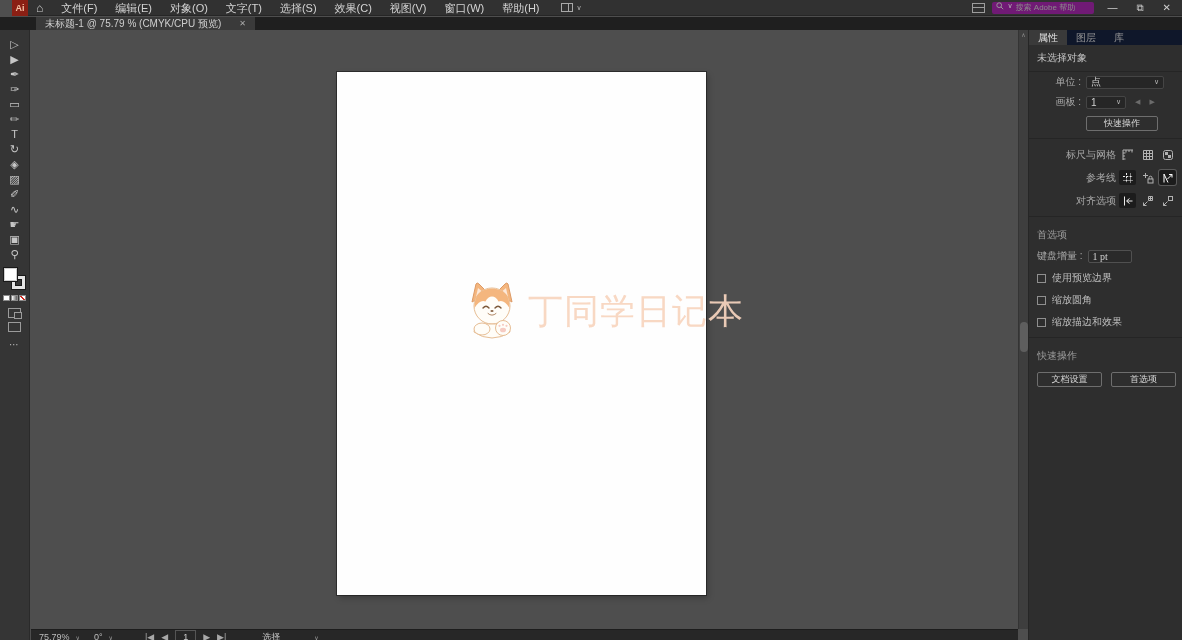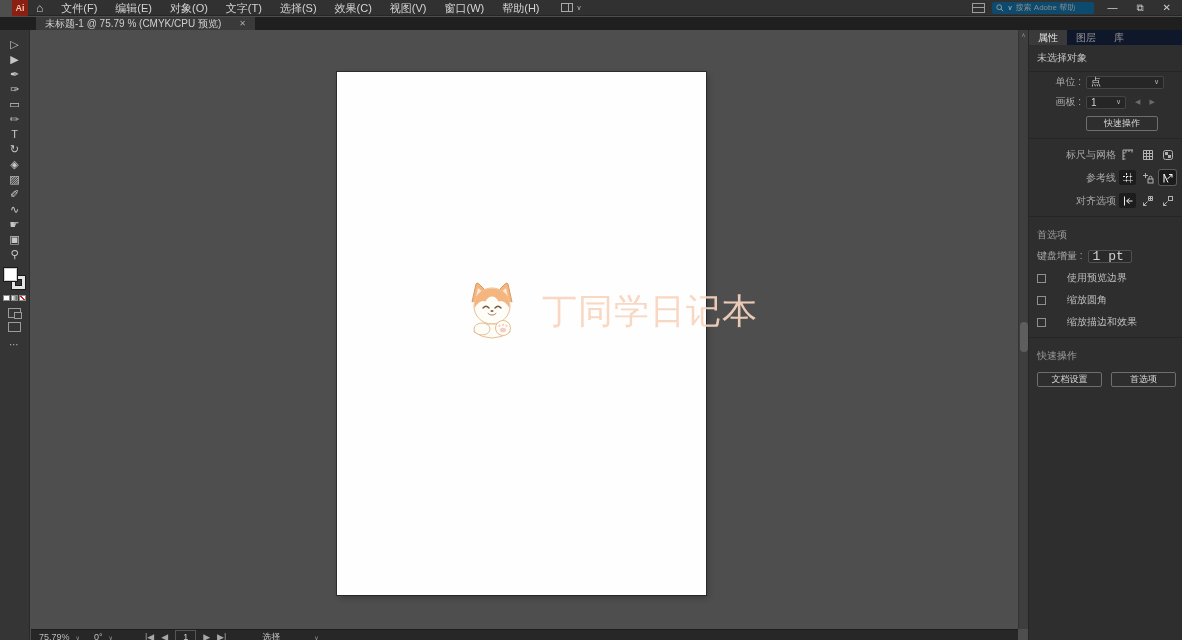--- a/index.html
+++ b/index.html
@@ -11,21 +11,21 @@
   .ai-logo { width:16px; height:16px; background:#8a1f14; color:#f6c3a6; font-size:9px; font-weight:bold; display:flex; align-items:center; justify-content:center; }
   .home-icon { color:#c9c9c9; font-size:12px; margin:0 9px 0 8px; line-height:14px; }
   .menu-item { color:#d4d4d4; font-size:11px; line-height:16px; padding:0 9px; white-space:nowrap; cursor:default; }
   .ws-switch { display:flex; align-items:center; gap:4px; margin-left:12px; }
   .ws-icon { width:12px; height:9px; border:1px solid #a8a8a8; position:relative; }
   .ws-icon::after { content:""; position:absolute; left:6px; top:0; bottom:0; width:1px; background:#a8a8a8; }
   .chev { font-size:7px; color:#b5b5b5; }
   .menubar-right { margin-left:auto; display:flex; align-items:center; gap:7px; padding-right:5px; }
   .arrange-icon { width:13px; height:10px; border:1px solid #9d9d9d; position:relative; }
   .arrange-icon::after { content:""; position:absolute; left:0; right:0; top:3px; height:1px; background:#9d9d9d; }
-  .search-box { width:102px; height:12px; background:#0c4a6e; border-radius:2px; display:flex; align-items:center; gap:3px; padding:0 4px; }
+  .search-box { width:102px; height:12px; background:#701a75; border-radius:2px; display:flex; gap:3px; padding:0 4px; }
   .search-box svg { flex:none; }
   .search-input { background:transparent; border:none; outline:none; color:#9a9a9a; font-size:8px; width:70px; font-family:inherit; }
   .search-input::placeholder { color:#8b8b8b; }
   .win-btn { color:#cfcfcf; font-size:10px; line-height:14px; padding:0 6px; }
 
   
   .tabstrip { position:absolute; top:17px; left:0; right:0; height:13px; background:#1f1f1f; display:flex; align-items:stretch; z-index:5; }
   .doc-tab { margin-left:36px; background:#3a3a3a; color:#cfcfcf; font-size:10px; display:flex; align-items:center; gap:18px; padding:0 9px; white-space:nowrap; }
   .doc-tab .close { color:#aaaaaa; font-size:8px; }
 
@@ -39,21 +39,21 @@
   .mini { width:7px; height:6px; border:1px solid #8a8a8a; background:#ffffff; position:relative; }
   .mini.gradient { background:linear-gradient(90deg,#fdfdfd,#5a5a5a); }
   .mini.none::after { content:""; position:absolute; inset:0; background:linear-gradient(45deg, transparent 42%, #d02a20 42%, #d02a20 58%, transparent 58%); }
   .mode-icon { width:13px; height:10px; border:1px solid #9b9b9b; margin:4px 0 0 0; position:relative; }
   .mode-icon.draw::after { content:""; position:absolute; right:-2px; bottom:-2px; width:6px; height:5px; background:#353535; border:1px solid #9b9b9b; }
   .toolbar-more { color:#b5b5b5; font-size:10px; margin-top:7px; letter-spacing:1px; }
 
   
   .canvas { position:absolute; left:31px; top:30px; right:154px; bottom:0; background:#4e4e4e; overflow:hidden; }
   .artboard { position:absolute; left:306px; top:42px; width:369px; height:523px; background:#fefefe; box-shadow:0 0 0 1px rgba(20,20,20,.55), 2px 3px 6px rgba(0,0,0,.25); }
-  .watermark { position:absolute; left:431px; top:250px; display:flex; align-items:center; gap:20px; z-index:2; }
+  .watermark { position:absolute; left:431px; top:250px; display:flex; align-items:center; gap:6px; z-index:2; }
   .wm-text { font-size:35px; color:#f8d5bf; letter-spacing:1px; white-space:nowrap; opacity:.92; }
   .v-scroll { position:absolute; right:0; top:0; bottom:11px; width:10px; background:#3e3e3e; border-left:1px solid #343434; }
   .v-up { position:absolute; top:1px; left:0; width:100%; text-align:center; color:#8d8d8d; font-size:6px; line-height:8px; }
   .v-thumb { position:absolute; top:292px; left:1px; width:8px; height:30px; background:#5e5e5e; border-radius:4px; }
 
   
   .statusbar { position:absolute; left:0; right:10px; bottom:0; height:11px; background:#272727; border-top:1px solid #1d1d1d; overflow:hidden; display:flex; align-items:flex-start; color:#bdbdbd; font-size:9px; line-height:15px; padding-left:8px; white-space:nowrap; }
   .sb-item { margin-right:6px; }
   .sb-chev { font-size:6px; line-height:17px; margin-right:14px; color:#9c9c9c; }
   .sb-nav { display:flex; gap:7px; margin:0 10px 0 18px; color:#a8a8a8; }
@@ -76,22 +76,22 @@
   .btn { display:block; border:1px solid #6e6e6e; border-radius:2px; background:transparent; color:#d6d6d6; font-size:9px; line-height:13px; height:15px; text-align:center; font-family:inherit; }
   .edit-artboard { width:72px; margin:4px 6px 7px 57px; }
   .hr { height:1px; background:#252525; margin:4px 0; }
   .icon-row { display:flex; align-items:center; padding:4px 6px 4px 8px;text-align:right; }
   .icon-row .lbl { flex:1; color:#a8a8a8; }
   .icon-btn { width:17px; height:15px; display:flex; align-items:center; justify-content:center; color:#b2b2b2; border-radius:2px; margin-left:3px; }
   .icon-btn.active { background:#1c1c1c; color:#ececec; }
   .icon-btn.highlight { background:#1c1c1c; color:#ffffff; box-shadow:0 0 0 1px #5a5a5a; }
   .icon-btn svg { display:block; }
   .kb-row { display:flex; align-items:center; padding:4px 6px 4px 8px; color:#a8a8a8; }
-  .kb-input { width:44px; height:13px; background:#2a2a2a; border:1px solid #505050; border-radius:2px; color:#d0d0d0; font-size:13px; padding:0 4px; margin-left:5px; font-family:Liberation Mono, monospace; }
-  .checkbox-row { display:flex; align-items:center; gap:21px; padding:4px 8px; color:#bdbdbd; }
+  .kb-input { width:44px; height:13px; background:#2a2a2a; border:1px solid #505050; border-radius:2px; color:#d0d0d0; font-size:10px; padding:0 4px; margin-left:5px; font-family:Liberation Serif, serif; }
+  .checkbox-row { display:flex; align-items:center; gap:6px; padding:4px 8px; color:#bdbdbd; }
   .checkbox { width:9px; height:9px; border:1px solid #8f8f8f; flex:none; background:transparent; }
   .quick-buttons { display:flex; gap:9px; padding:6px 6px 0 8px; }
   .quick-btn { flex:1; }
 </style>
 </head>
 <body>
 
 <div class="menubar">
   <div class="ai-logo">Ai</div>
   <span class="home-icon">⌂</span>

